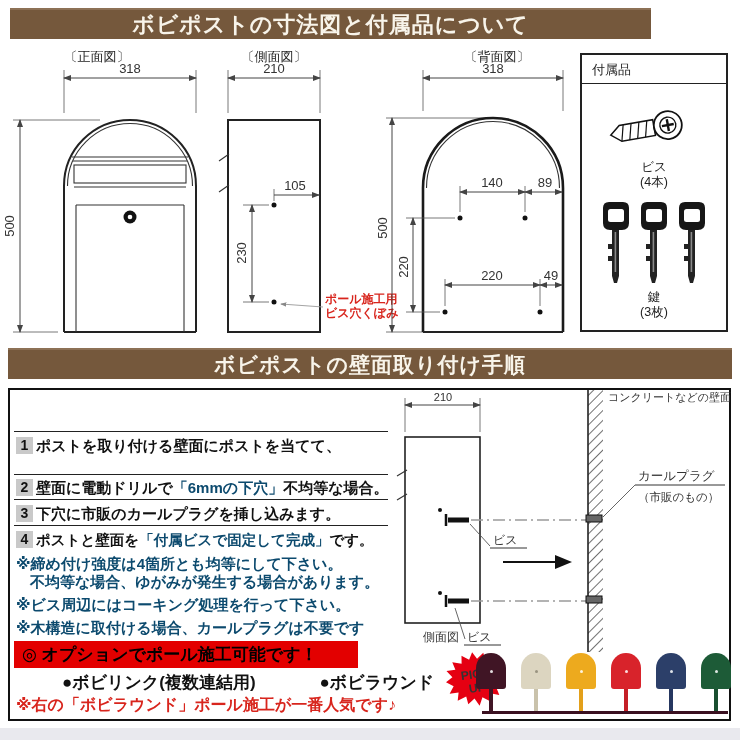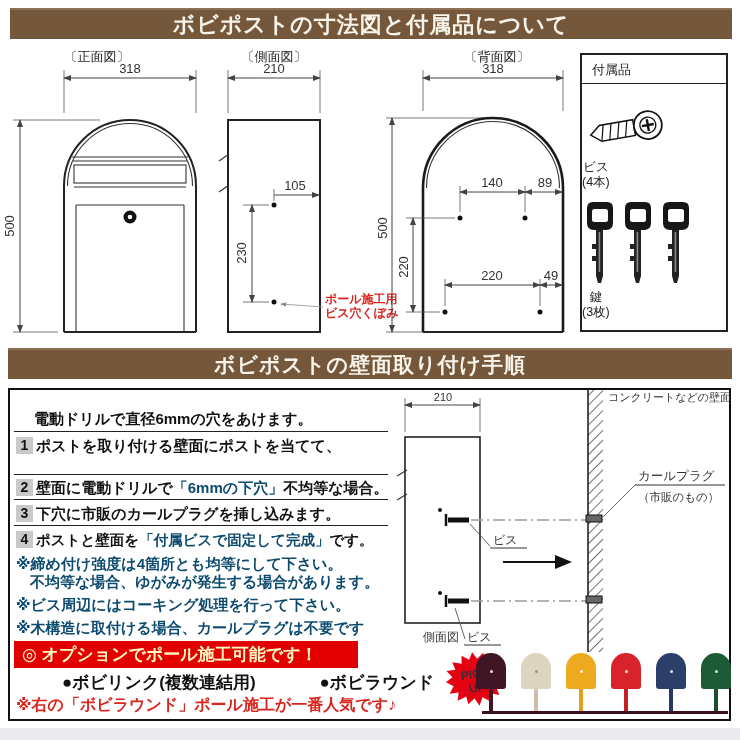--- a/index.html
+++ b/index.html
@@ -1,49 +1,49 @@
 <!DOCTYPE html>
 <html><head>
 <meta charset="utf-8">
 <style>
   * { margin:0; padding:0; box-sizing:border-box; }
   body { background:#fff; font-family:"Liberation Sans","DejaVu Sans",sans-serif; }
   .canvas { position:relative; width:740px; height:740px; background:#fff; overflow:hidden; }
 
   .hdr-bar { position:absolute; background:#75583c; border-top:2px solid #8d7156;
              color:#f8f4ea; font-weight:bold; text-align:center; }
-  #hdr1 { left:10px; top:8px; width:722px; height:31px; line-height:29px; font-size:22px; letter-spacing:1px; }
+  #hdr1 { left:10px; top:8px; width:641px; height:31px; line-height:29px; font-size:22px; letter-spacing:1px; }
   #hdr2 { left:8px; top:348px; width:724px; height:31px; line-height:29px; font-size:21px; letter-spacing:1px; }
 
   svg { position:absolute; overflow:visible; }
   svg text { font-family:"Liberation Sans","DejaVu Sans",sans-serif; fill:#333; }
   .dim  { stroke:#444; stroke-width:1; fill:none; }
   .ext  { stroke:#555; stroke-width:0.8; fill:none; }
   .out2 { stroke:#222; stroke-width:2; fill:none; }
   .out25{ stroke:#1a1a1a; stroke-width:2.6; fill:none; }
   .thin { stroke:#333; stroke-width:1.1; fill:none; }
   .dimtxt { font-size:13px; text-anchor:middle; }
   .viewlbl { font-size:13px; text-anchor:middle; fill:#222; }
   .rednote { font-size:12px; font-weight:bold; fill:#d8251d; }
 
   .acc-box { position:absolute; left:580px; top:53px; width:148px; height:279px;
-             border:2px solid #222; background:#fff; display:flex; flex-direction:column; align-items:flex-start; }
+             border:2px solid #222; background:#fff; display:flex; flex-direction:column; align-items:center; }
   .acc-title { width:100%; font-size:13px; color:#222; padding:6px 0 4px 10px; border-bottom:1.5px solid #222; }
   .acc-cap { font-size:12.5px; color:#222; text-align:center; line-height:15px; }
   .keys-row { display:flex; gap:2px; margin-top:10px; }
 
   .outer-box { position:absolute; left:8px; top:388px; width:723px; height:333px;
                border:2px solid #111; background:#fff; }
   .txt { position:absolute; font-weight:bold; color:#111; font-size:15px; white-space:nowrap; }
   .red { color:#0c4a6e; }
   .divider { position:absolute; left:14px; width:374px; border-top:1.5px solid #222; }
   .numchip { display:inline-block; width:17px; height:17px; line-height:17px; background:#c9c9c9;
              color:#111; text-align:center; font-size:14px; margin-right:3px; vertical-align:1px; }
   .banner { position:absolute; left:14px; top:641px; width:344px; height:27px; background:#e30000;
-            color:#fef9c3; font-weight:bold; font-size:17px; line-height:27px; padding-left:8px; white-space:nowrap; }
+            color:#000000; font-weight:bold; font-size:17px; line-height:27px; padding-left:8px; white-space:nowrap; }
   .opts { position:absolute; left:16px; top:671px; font-weight:bold; font-size:17px; color:#111; white-space:nowrap; }
   .opts span { margin-right:18px;margin-left:46px; }
   .popular { position:absolute; left:16px; top:695px; font-weight:bold; font-size:16px; color:#d8251d; white-space:nowrap; }
 
   .mailbox { position:absolute; top:653px; width:44px; height:60px; }
   .mb-body { position:absolute; left:7px; top:0; width:30px; height:36px; border-radius:15px 15px 3px 3px; }
   .mb-dot  { position:absolute; left:21px; top:17px; width:3px; height:3px; border-radius:50%; background:rgba(255,255,255,.85); }
   .mb-pole { position:absolute; left:20px; top:36px; width:4px; height:25px; }
   .ground  { position:absolute; left:482px; top:711px; width:246px; height:3px; background:#3a1020; }
   .bottom-strip { position:absolute; left:0; top:728px; width:740px; height:12px; background:#e9e9ee; }
@@ -219,21 +219,20 @@
     <div class="acc-cap" style="margin-top:6px">
       <div>鍵</div>
       <div>(3枚)</div>
     </div>
   </div>
 
   <div id="hdr2" class="hdr-bar">ボビポストの壁面取り付け手順</div>
 
   <div class="outer-box"></div>
 
-  <div class="txt" style="left:34px;top:410px">電動ドリルで直径6mmの穴をあけます。</div>
   <div class="divider" style="top:431px"></div>
 
   <div class="txt" style="left:16px;top:437px">
     <span class="numchip">1</span><span>ポストを取り付ける壁面にポストを当てて、</span>
   </div>
   <div class="divider" style="top:474px"></div>
 
   <div class="txt" style="left:16px;top:479px">
     <span class="numchip">2</span><span>壁面に電動ドリルで</span><span class="red">「6mmの下穴」</span><span>不均等な場合。</span>
   </div>

